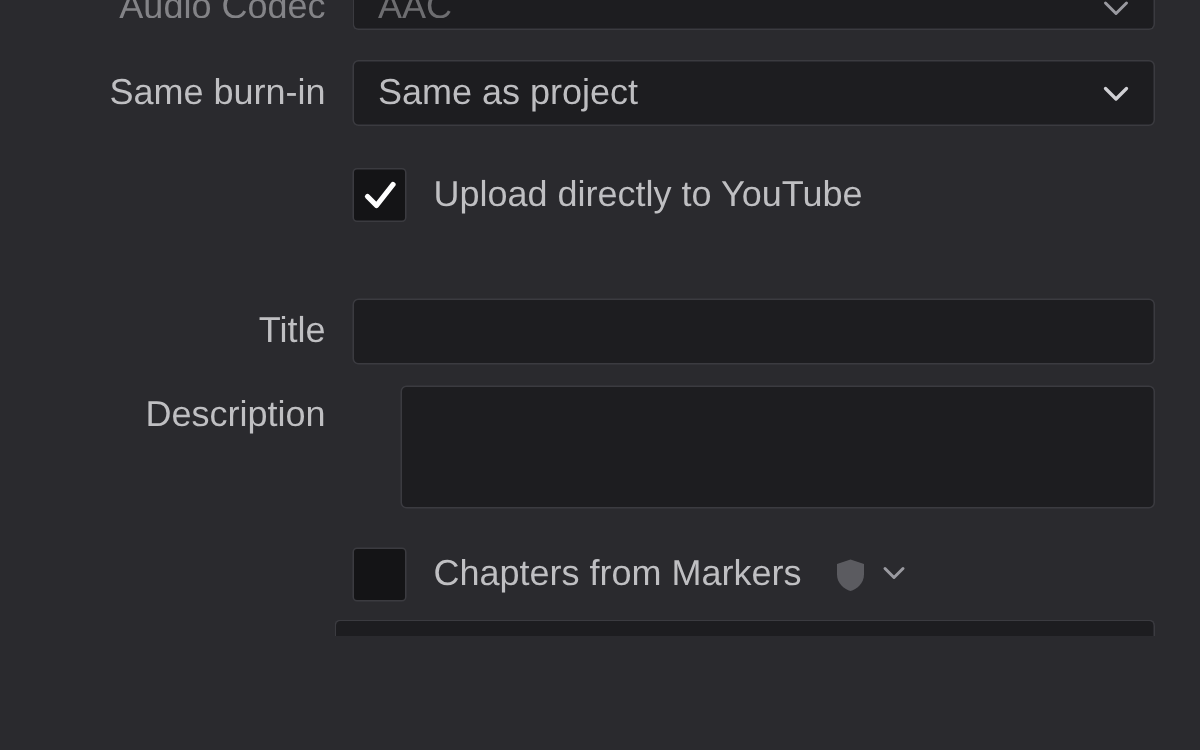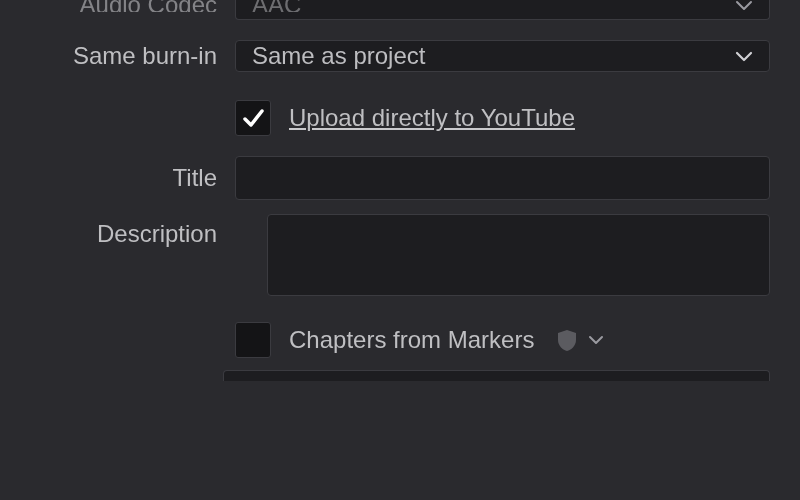--- a/index.html
+++ b/index.html
@@ -29,21 +29,21 @@
     padding-right: 18px;
     box-sizing: border-box;
   }
   .control {
     flex: 1;
     display: flex;
     align-items: center;
   }
   .select {
     flex: 1;
-    height: 32px;
+    height: 44px;
     background: #1d1d20;
     border: 1px solid #3b3b40;
     border-radius: 4px;
     display: flex;
     align-items: center;
     justify-content: space-between;
     padding: 0 16px;
     font-size: 24px;
     color: #bdbdc0;
     box-sizing: border-box;
@@ -155,21 +155,21 @@
         <span>Same as project</span>
         <span class="chevron">
           <svg width="18" height="12" viewBox="0 0 18 12">
               <path d="M2 3 L9 10 L16 3" stroke="#d0d0d4" stroke-width="2.2" fill="none" stroke-linecap="round" stroke-linejoin="round"></path>
             </svg>
         </span>
       </div>
     </div>
   </div>
 
-  <div class="row" style="margin-top:28px;margin-bottom:20px;text-decoration:underline;">
+  <div class="row" style="margin-top:28px;margin-bottom:51px;">
     <div class="label"></div>
     <div class="control">
       <div class="checkbox">
         <svg width="26" height="26" viewBox="0 0 26 26">
             <path d="M5 14 L11 20 L22 6" stroke="#ffffff" stroke-width="3.5" fill="none" stroke-linecap="round" stroke-linejoin="round"></path>
           </svg>
       </div>
       <span class="checklabel">Upload directly to YouTube</span>
     </div>
   </div>

